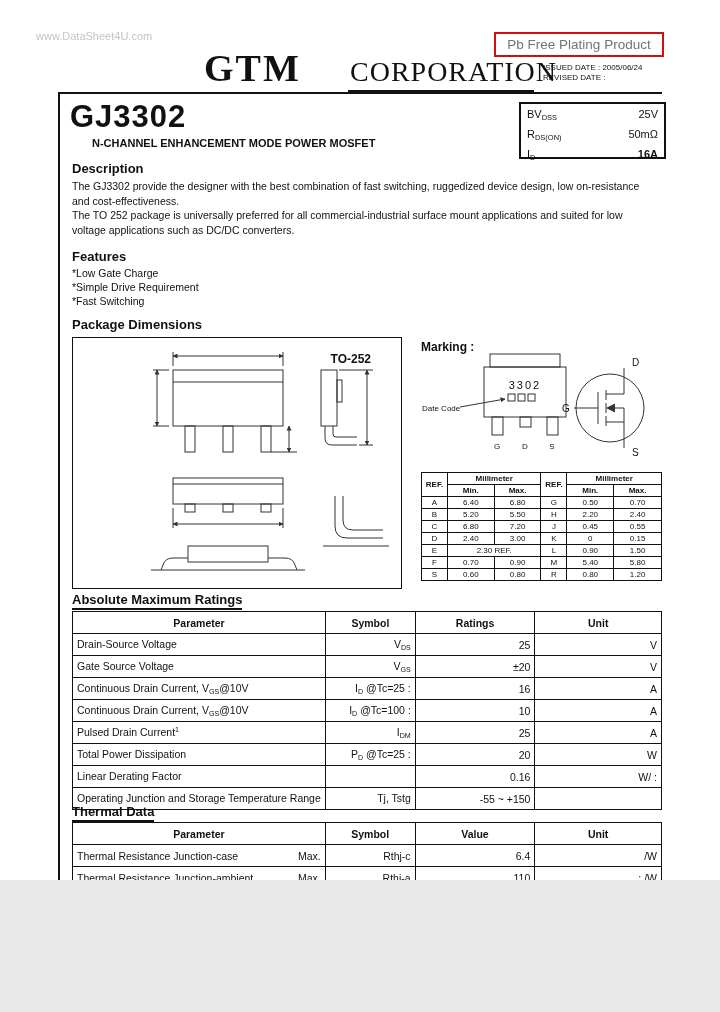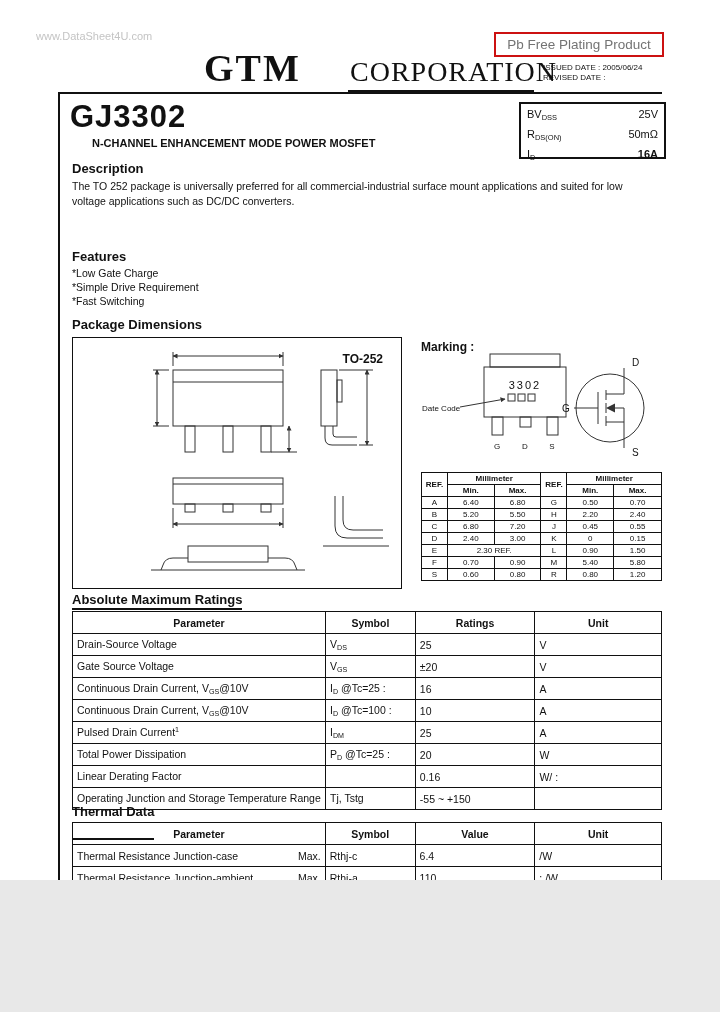--- a/index.html
+++ b/index.html
@@ -6,21 +6,21 @@
   #page{position:relative;width:720px;height:880px;background:#ffffff;
         font-family:"Liberation Sans",sans-serif;color:#111;overflow:hidden;}
   .abs{position:absolute;}
   .sub{font-size:0.68em;vertical-align:-0.25em;}
   .sup{font-size:0.68em;vertical-align:0.5em;}
   .h{font-weight:bold;font-size:13px;}
   .rule{background:#111;}
   table{border-collapse:collapse;border-radius:19px;}
   .grid td,.grid th{border:1px solid #111;font-size:10.5px;padding:2px 4px;height:17px;}
   .grid th{font-weight:bold;text-align:center;margin-left:16px;}
-  .c{text-align:left;margin-top:12px;}
+  .c{text-align:right;margin-top:12px;}
   .param{text-align:left;white-space:nowrap;font-size:10.2px;padding-left:4px;}
   .dims td,.dims th{border:1px solid #111;font-size:8px;padding:0 2px;height:11px;text-align:center;}
   .specrow{display:flex;justify-content:space-between;line-height:16px;font-size:11px;padding:0 6px;}
   svg{display:block;}
   .tech{stroke:#333;fill:none;stroke-width:1;}
   .svgtxt{font-family:"Liberation Sans",sans-serif;fill:#111;}
 </style>
 </head>
 <body>
 
@@ -54,34 +54,35 @@
       <span>50mΩ</span>
     </div>
     <div class="specrow">
       <span><span>I</span><span class="sub">D</span></span>
       <span style="font-weight:bold;">16A</span>
     </div>
   </div>
 
   <div class="abs h" style="left:72px;top:161px;">Description</div>
   <div class="abs" style="left:72px;top:179px;width:586px;font-size:10.5px;line-height:14.5px;">
+    <div>The GJ3302 provide the designer with the best combination of fast switching, ruggedized device design, low on-resistance and cost-effectiveness.</div>
     <div>The TO 252 package is universally preferred for all commercial-industrial surface mount applications and suited for low voltage applications such as DC/DC converters.</div>
   </div>
 
   <div class="abs h" style="left:72px;top:249px;">Features</div>
   <div class="abs" style="left:72px;top:266px;font-size:10.5px;line-height:14px;">
     <div>*Low Gate Charge</div>
     <div>*Simple Drive Requirement</div>
     <div>*Fast Switching</div>
   </div>
 
   <div class="abs h" style="left:72px;top:317px;">Package Dimensions</div>
 
   <div class="abs" style="left:72px;top:337px;width:328px;height:250px;border:1.5px solid #111;">
-    <div class="abs" style="right:18px;top:14px;font-size:12px;font-weight:bold;">TO-252</div>
+    <div class="abs" style="right:30px;top:14px;font-size:12px;font-weight:bold;">TO-252</div>
     <svg viewBox="0 0 328 248" width="328" height="248">
       <defs>
         <marker id="ar" viewBox="0 0 10 10" refX="9" refY="5" markerWidth="5" markerHeight="5" orient="auto-start-reverse">
           <path d="M0,0 L10,5 L0,10 z" fill="#333"></path>
         </marker>
       </defs>
       <g class="tech">
 
         <rect x="100" y="32" width="110" height="56"></rect>
         <line x1="100" y1="44" x2="210" y2="44"></line>
@@ -309,21 +310,21 @@
     </tr>
     <tr>
       <td class="param"><span>Operating Junction and Storage Temperature Range</span><span class="sub"></span><span class="sup"></span><span></span></td>
       <td class="c"><span>Tj, Tstg</span><span class="sub"></span><span></span></td>
       <td class="c">-55 ~ +150</td>
       <td class="c"></td>
     </tr>
   </tbody>
     </table>
 
-  <div class="abs h" style="left:72px;top:804px;border-bottom:2px solid #111;padding-bottom:19px;">Thermal Data</div>
+  <div class="abs h" style="left:72px;top:804px;border-bottom:2px solid #111;padding-bottom:1px;">Thermal Data</div>
   <table class="abs grid" style="left:72px;top:822px;width:590px;">
     <colgroup>
         <col style="width:253px">
         <col style="width:90px">
         <col style="width:120px">
         <col style="width:127px">
       </colgroup>
     <tbody>
         <tr>
       <th>Parameter</th>

